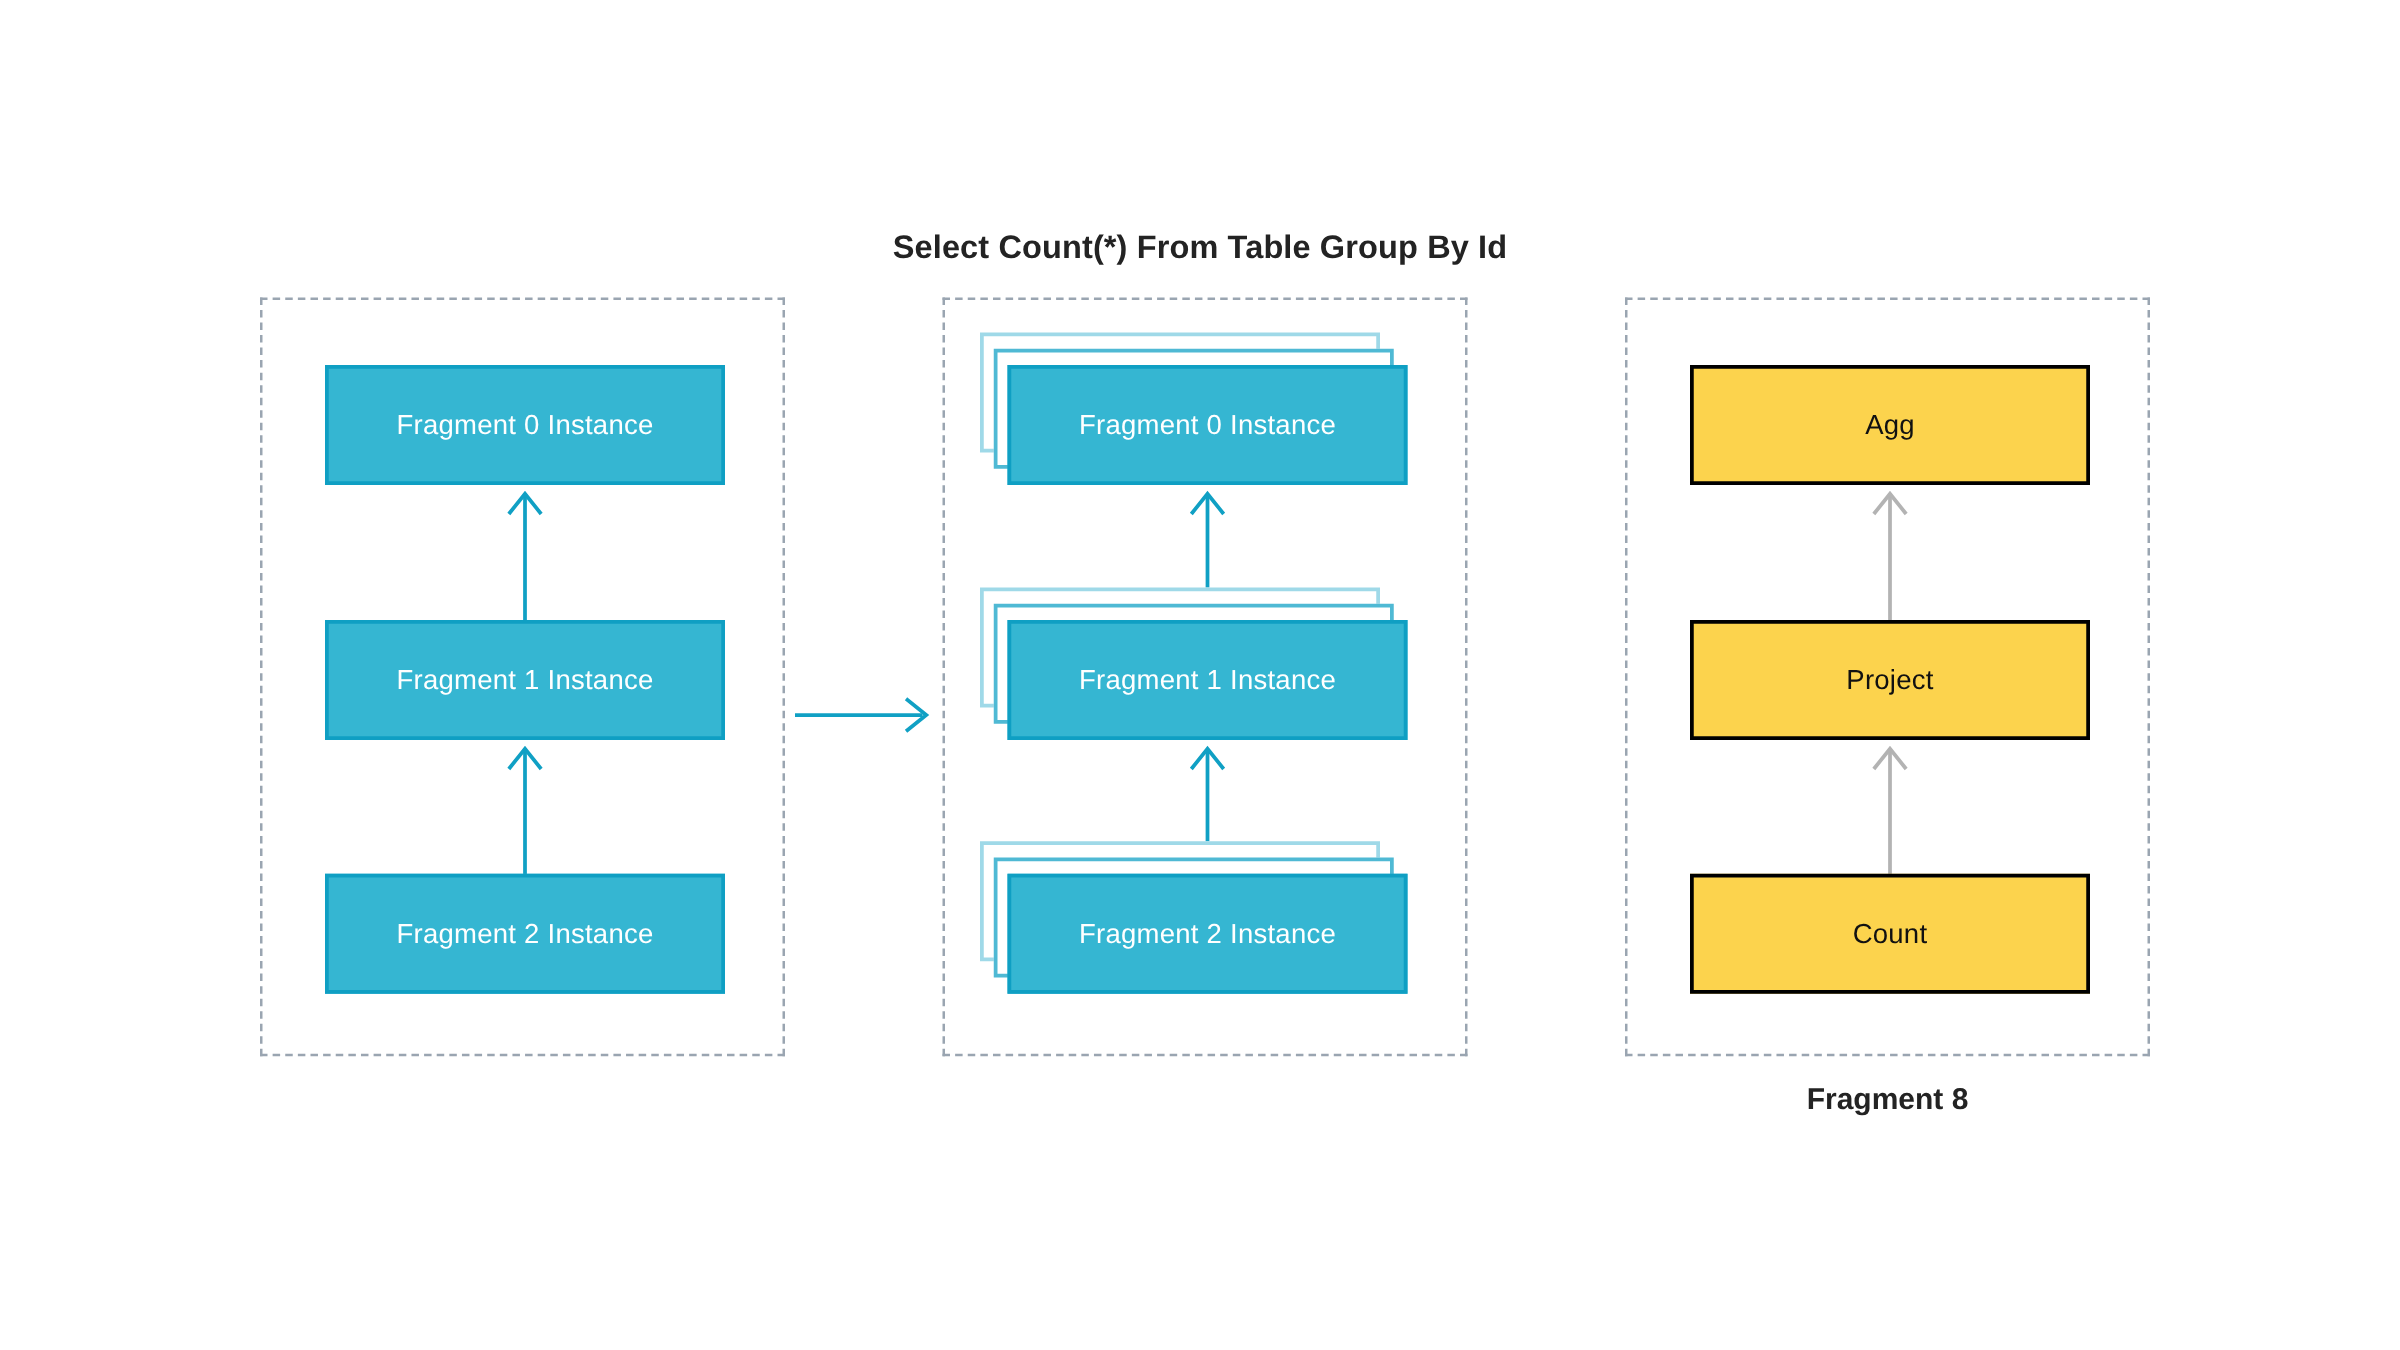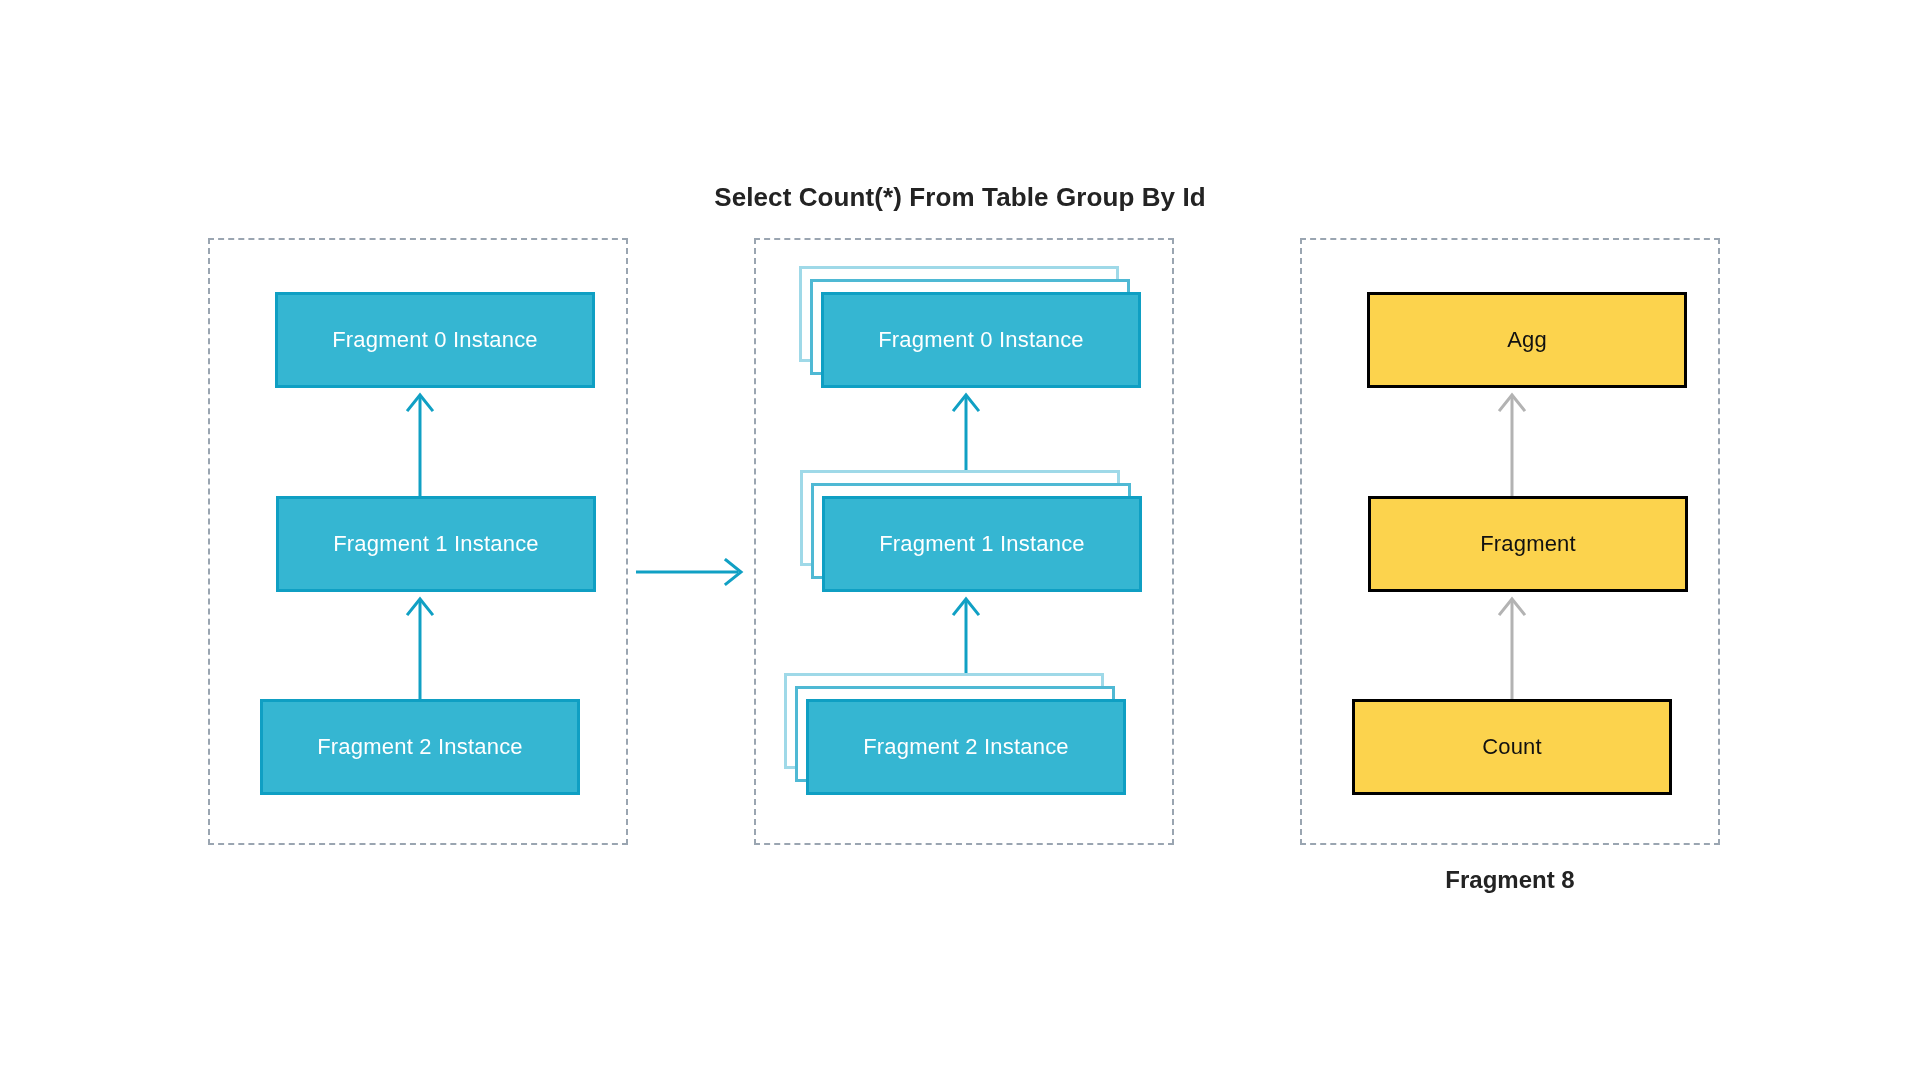--- a/index.html
+++ b/index.html
@@ -71,22 +71,22 @@
     border: 3px solid #000000;
     color: #111111;
   }
 
   
   .col-node {
     left: 50px;
     width: 320px;
     height: 96px;
   }
-  .row-top    { top: 52px; margin-left: 15px; }
-  .row-middle { top: 256px; margin-left: 16px; }
+  .row-top    { top: 52px; }
+  .row-middle { top: 256px; }
   .row-bottom { top: 459px; }
 
   
   .stack {
     position: absolute;
     left: 50px;
     top: 52px;
     width: 320px;
     height: 96px;
   }
@@ -217,21 +217,21 @@
 
   <div class="panel" id="panel-right">
 
     <div class="node amber col-node row-top">Agg</div>
 
     <svg class="arrow-v gap-upper" viewBox="0 0 40 112">
       <line x1="20" y1="112" x2="20" y2="8" stroke="#b3b3b3" stroke-width="3"></line>
       <polyline points="8,22 20,7 32,22" fill="none" stroke="#b3b3b3" stroke-width="3" stroke-linecap="square"></polyline>
     </svg>
 
-    <div class="node amber col-node row-middle">Fragment</div>
+    <div class="node amber col-node row-middle">Project</div>
 
     <svg class="arrow-v gap-lower" viewBox="0 0 40 112">
       <line x1="20" y1="112" x2="20" y2="8" stroke="#b3b3b3" stroke-width="3"></line>
       <polyline points="8,22 20,7 32,22" fill="none" stroke="#b3b3b3" stroke-width="3" stroke-linecap="square"></polyline>
     </svg>
 
     <div class="node amber col-node row-bottom">Count</div>
   </div>
 
   <div class="caption">Fragment 8</div>

